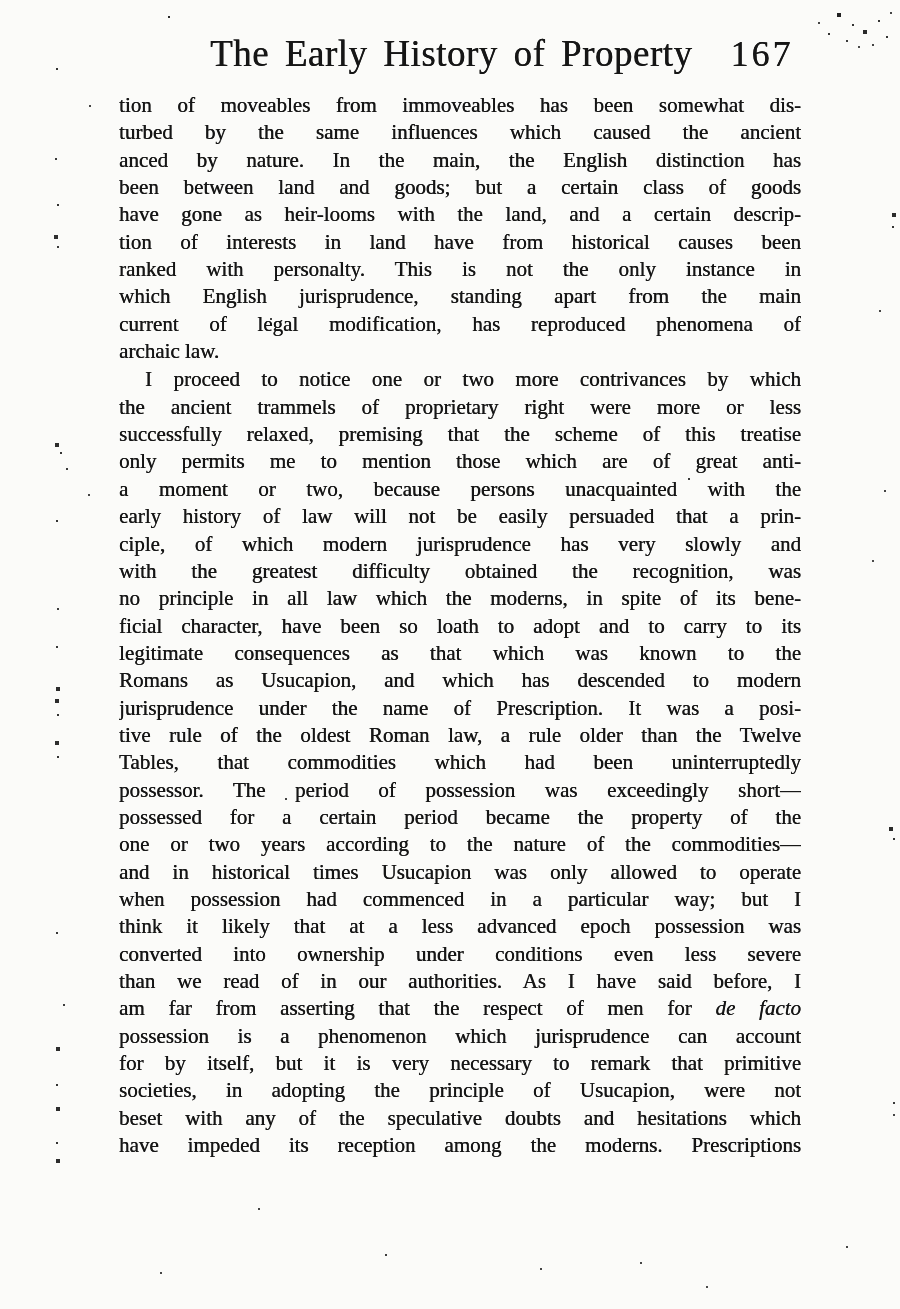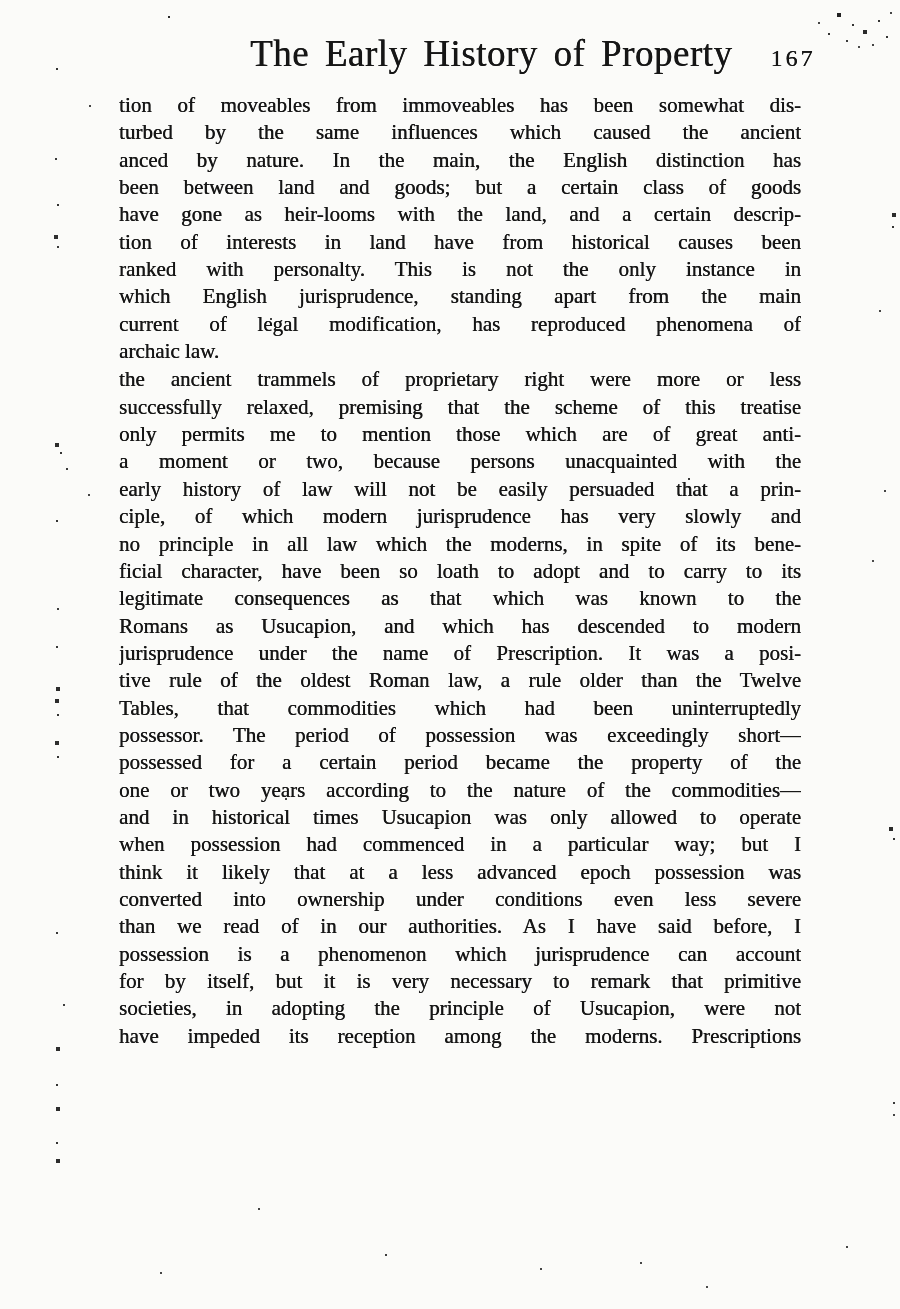--- a/index.html
+++ b/index.html
@@ -18,24 +18,23 @@
     left: 210px;
     top: 32px;
     display: flex;
     align-items: baseline;
     gap: 38px;
     font-size: 37px;
     letter-spacing: 0.5px;
     word-spacing: 6px;
     white-space: nowrap;
     text-shadow: 0.4px 0.4px 0 currentColor;
-    margin-left: 40px;
   }
   .pagenum {
-    font-size: 24px;
+    font-size: 36px;
     letter-spacing: 3px;
     font-variant-numeric: oldstyle-nums;
   }
   .bodytext {
     position: absolute;
     left: 118px;
     top: 91px;
     width: 684px;
     font-size: 21px;
     line-height: 27.35px;
@@ -99,44 +98,48 @@
       <div class="ln">been between land and goods; but a certain class of goods</div>
       <div class="ln">have gone as heir-looms with the land, and a certain descrip-</div>
       <div class="ln">tion of interests in land have from historical causes been</div>
       <div class="ln">ranked with personalty. This is not the only instance in</div>
       <div class="ln">which English jurisprudence, standing apart from the main</div>
       <div class="ln">current of legal modification, has reproduced phenomena of</div>
       <div class="ln endp">archaic law.</div>
     </div>
 
     <div class="para">
+      <div class="ln first">I proceed to notice one or two more contrivances by which</div>
       <div class="ln">the ancient trammels of proprietary right were more or less</div>
       <div class="ln">successfully relaxed, premising that the scheme of this treatise</div>
       <div class="ln">only permits me to mention those which are of great anti-</div>
       <div class="ln">a moment or two, because persons unacquainted with the</div>
       <div class="ln">early history of law will not be easily persuaded that a prin-</div>
       <div class="ln">ciple, of which modern jurisprudence has very slowly and</div>
+      <div class="ln">with the greatest difficulty obtained the recognition, was</div>
       <div class="ln">no principle in all law which the moderns, in spite of its bene-</div>
       <div class="ln">ficial character, have been so loath to adopt and to carry to its</div>
       <div class="ln">legitimate consequences as that which was known to the</div>
       <div class="ln">Romans as Usucapion, and which has descended to modern</div>
       <div class="ln">jurisprudence under the name of Prescription. It was a posi-</div>
       <div class="ln">tive rule of the oldest Roman law, a rule older than the Twelve</div>
       <div class="ln">Tables, that commodities which had been uninterruptedly</div>
       <div class="ln">possessor. The period of possession was exceedingly short—</div>
       <div class="ln">possessed for a certain period became the property of the</div>
       <div class="ln">one or two years according to the nature of the commodities—</div>
       <div class="ln">and in historical times Usucapion was only allowed to operate</div>
       <div class="ln">when possession had commenced in a particular way; but I</div>
       <div class="ln">think it likely that at a less advanced epoch possession was</div>
       <div class="ln">converted into ownership under conditions even less severe</div>
       <div class="ln">than we read of in our authorities. As I have said before, I</div>
+      <div class="ln"><span>am far from asserting that the respect of men for </span><span class="it">de facto</span></div>
       <div class="ln">possession is a phenomenon which jurisprudence can account</div>
       <div class="ln">for by itself, but it is very necessary to remark that primitive</div>
       <div class="ln">societies, in adopting the principle of Usucapion, were not</div>
+      <div class="ln">beset with any of the speculative doubts and hesitations which</div>
       <div class="ln">have impeded its reception among the moderns. Prescriptions</div>
     </div>
 
   </div>
 
   <div class="noise"></div>
 
 </div>
 
 </body></html>

